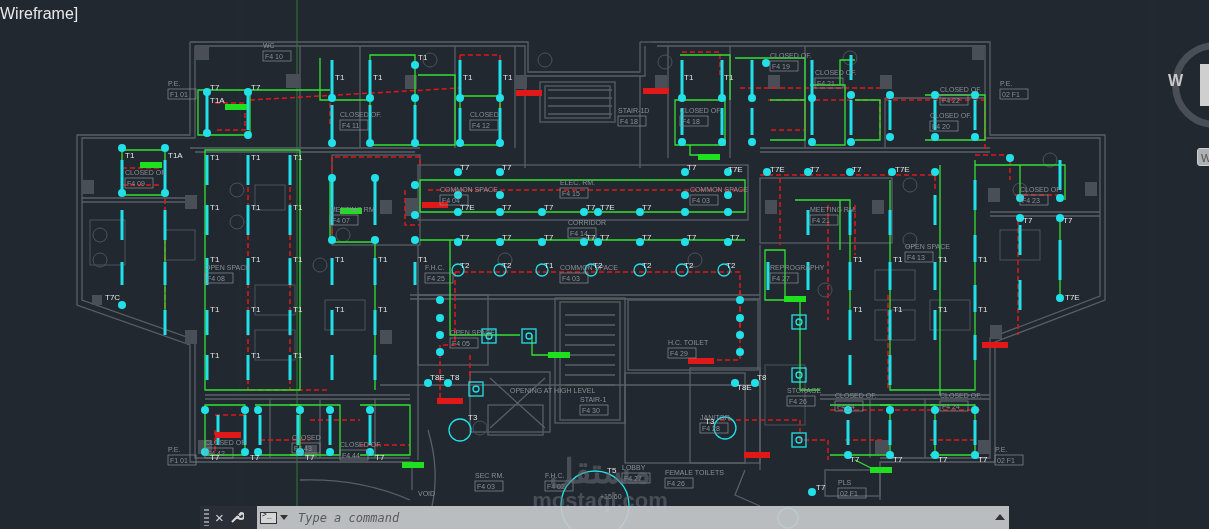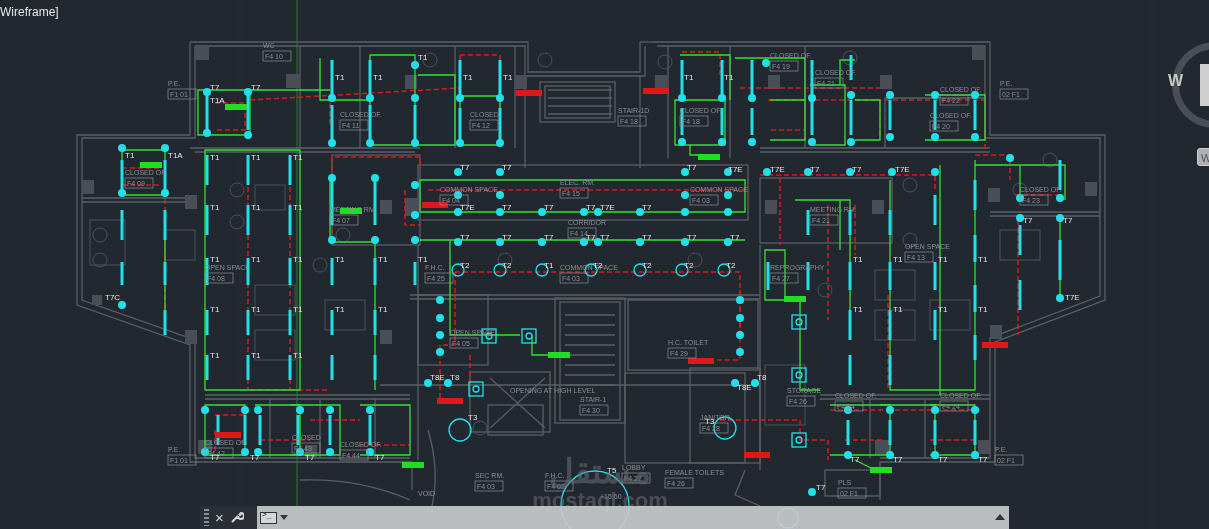--- a/index.html
+++ b/index.html
@@ -1,18 +1,18 @@
 <!DOCTYPE html>
 <html><head>
 <meta charset="utf-8">
 <style>
   html,body{margin:0;padding:0;background:#212830;}
   #app{position:relative;width:1209px;height:529px;overflow:hidden;background:#212830;font-family:"Liberation Sans",sans-serif;}
   #canvas{position:absolute;left:0;top:0;width:1209px;height:529px;}
-  .viewport-label{position:absolute;left:0;top:5px;color:#e8e8e8;font-size:12px;font-family:"Liberation Sans",sans-serif;white-space:nowrap;}
+  .viewport-label{position:absolute;left:0;top:5px;color:#e8e8e8;font-size:16px;font-family:"Liberation Sans",sans-serif;white-space:nowrap;}
   .viewcube{position:absolute;left:1160px;top:42px;width:110px;height:110px;}
   .viewcube .ring{position:absolute;left:12px;top:0;width:86px;height:86px;border:7px solid #4a4f57;border-radius:50%;box-sizing:border-box;}
   .viewcube .face{position:absolute;left:40px;top:22px;width:30px;height:42px;background:#cfcfcf;}
   .viewcube .w{position:absolute;left:8px;top:30px;color:#c8c8c8;font-weight:bold;font-size:16px;font-family:"Liberation Sans",sans-serif;}
   .wcs{position:absolute;left:1197px;top:148px;width:24px;height:18px;background:#aeb0b3;border:1px solid #d0d0d0;border-radius:3px;color:#555;font-size:11px;line-height:18px;padding-left:3px;box-sizing:border-box;font-family:"Liberation Sans",sans-serif;}
   .cmdbar{position:absolute;left:200px;top:506px;width:809px;height:23px;display:flex;align-items:center;}
   .cmd-left{width:57px;height:23px;background:#2a2f37;display:flex;align-items:center;gap:6px;padding-left:4px;box-sizing:border-box;}
   .grip{width:5px;height:17px;background:repeating-linear-gradient(#8a8f96 0 2px,transparent 2px 4px);}
   .cmd-x{color:#d6d6d6;font-size:15px;line-height:15px;}
   .cmd-wrench{color:#d6d6d6;font-size:14px;line-height:14px;}
@@ -765,16 +765,17 @@
       <span class="cmd-x">×</span>
       <span class="cmd-wrench">
         <svg width="14" height="14" viewBox="0 0 14 14">
             <path d="M2 12 L8 6 M8 6 A3 3 0 1 0 11 3 L9.5 4.5 L10 5 L11.5 3.5" stroke="#d6d6d6" stroke-width="2" fill="none"></path>
           </svg>
       </span>
     </div>
     <div class="cmd-input-wrap">
       <div class="prompt-ico"></div>
       <div class="prompt-caret"></div>
+      <input class="cmd-input" type="text" placeholder="Type a command" style="">
       <div class="cmd-up"></div>
     </div>
   </div>
 </div>
 
 </body></html>

